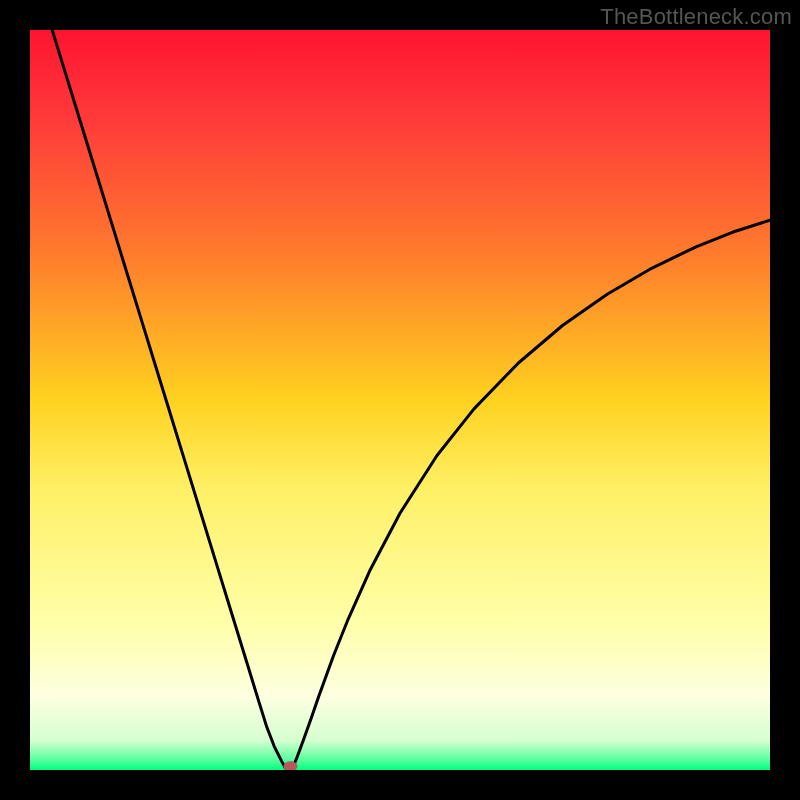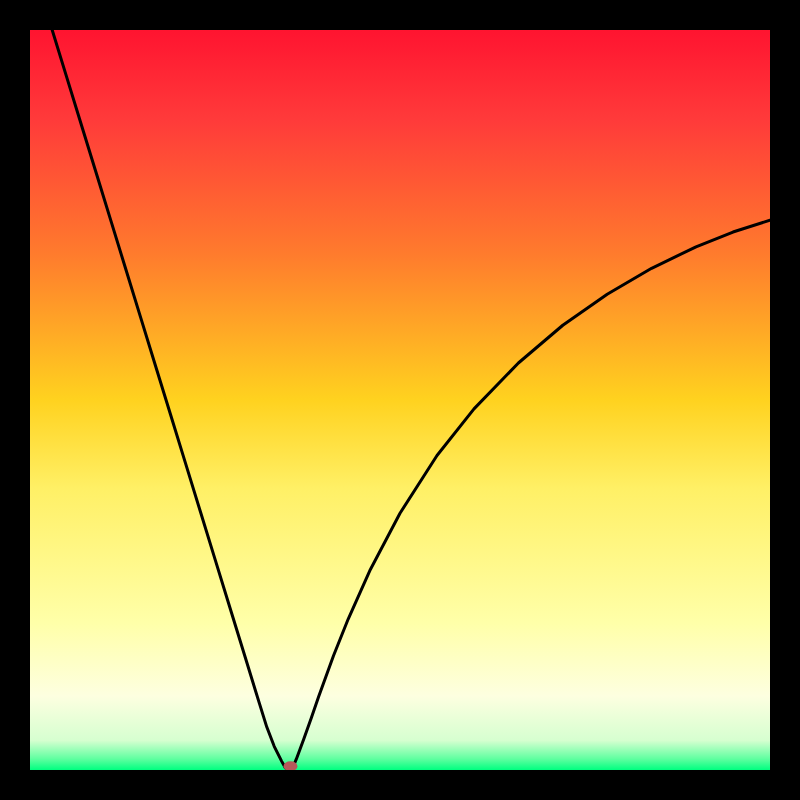--- a/index.html
+++ b/index.html
@@ -32,20 +32,21 @@
     font-size: 22px;
     font-weight: 500;
     letter-spacing: 0.2px;
   }
   svg { display:block; }
 </style>
 </head>
 <body>
 
 <div id="frame">
+  <div id="watermark">TheBottleneck.com</div>
 
   <div id="plot-area">
     <svg id="chart-svg" width="740" height="740" viewBox="0 0 740 740">
       <defs>
         <linearGradient id="bg-grad" x1="0" y1="0" x2="0" y2="1">
             <stop offset="0.00%" stop-color="#ff1430"></stop>
             <stop offset="12.00%" stop-color="#ff3a3a"></stop>
             <stop offset="30.00%" stop-color="#ff7a2d"></stop>
             <stop offset="50.00%" stop-color="#ffd21f"></stop>
             <stop offset="62.00%" stop-color="#fff066"></stop>

